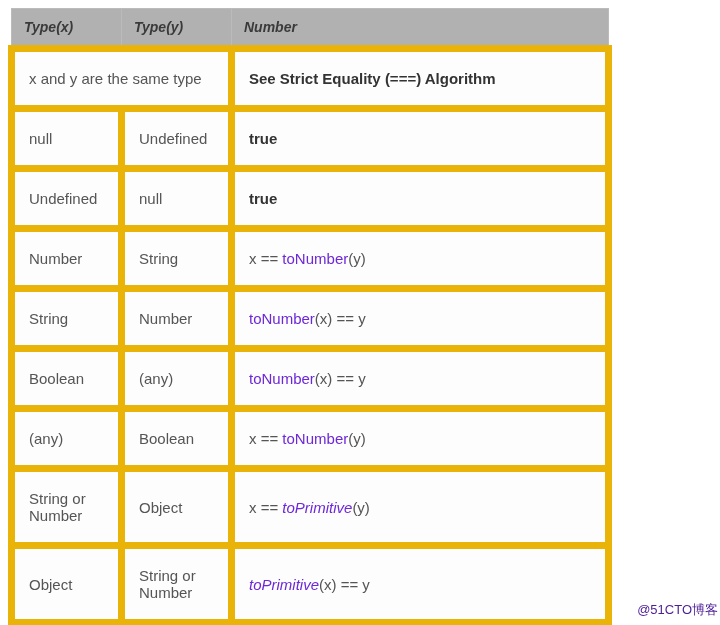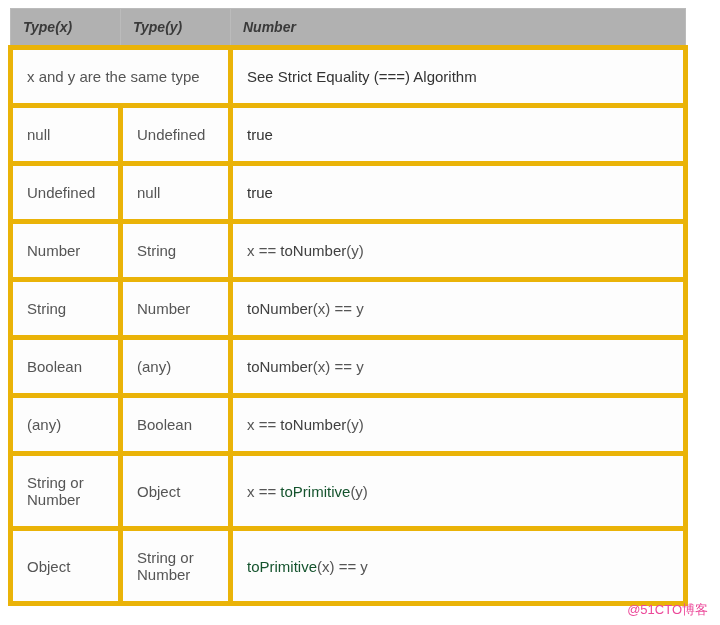--- a/index.html
+++ b/index.html
@@ -7,50 +7,50 @@
     margin: 0;
     padding: 8px;
     font-family: -apple-system, BlinkMacSystemFont, "Segoe UI", Arial, sans-serif;
     font-size: 15px;
     color: #444;
     background: #fff;
     width: 720px;
   }
   table {
     border-collapse: collapse;
-    width: 680px;
+    width: 604px;
     border: 1px solid #d5d5d5;
   }
   th {
     background: #b1b1b1;
     color: #3a3a3a;
     font-style: italic;
     font-weight: 600;
     text-align: left;
     padding: 10px 12px;
     border: 1px solid #bbb;
     font-size: 14px;
   }
   td {
     padding: 18px 14px;
-    border: 5px solid #eab308;
+    border: 7px solid #eab308;
     vertical-align: middle;
     background: #fdfdfd;
     color: #555;
   }
   .col-x { width: 110px; }
   .col-y { width: 110px; }
-  .bold { font-weight: 400; color: #333; }
-  .fn-num { color: #404040; }
-  .fn-prim { color: #14532d; }
+  .bold { font-weight: 700; color: #333; }
+  .fn-num { color: #6d28d9; }
+  .fn-prim { color: #6d28d9; font-style: italic; }
   .watermark {
     position: fixed;
-    right: 12px;
+    right: 2px;
     bottom: 6px;
-    color: #ec4899;
+    color: #4c1d95;
     font-size: 13px;
   }
 </style>
 </head>
 <body>
 
 <table>
   <thead>
     <tr>
       <th class="col-x">Type(x)</th>

